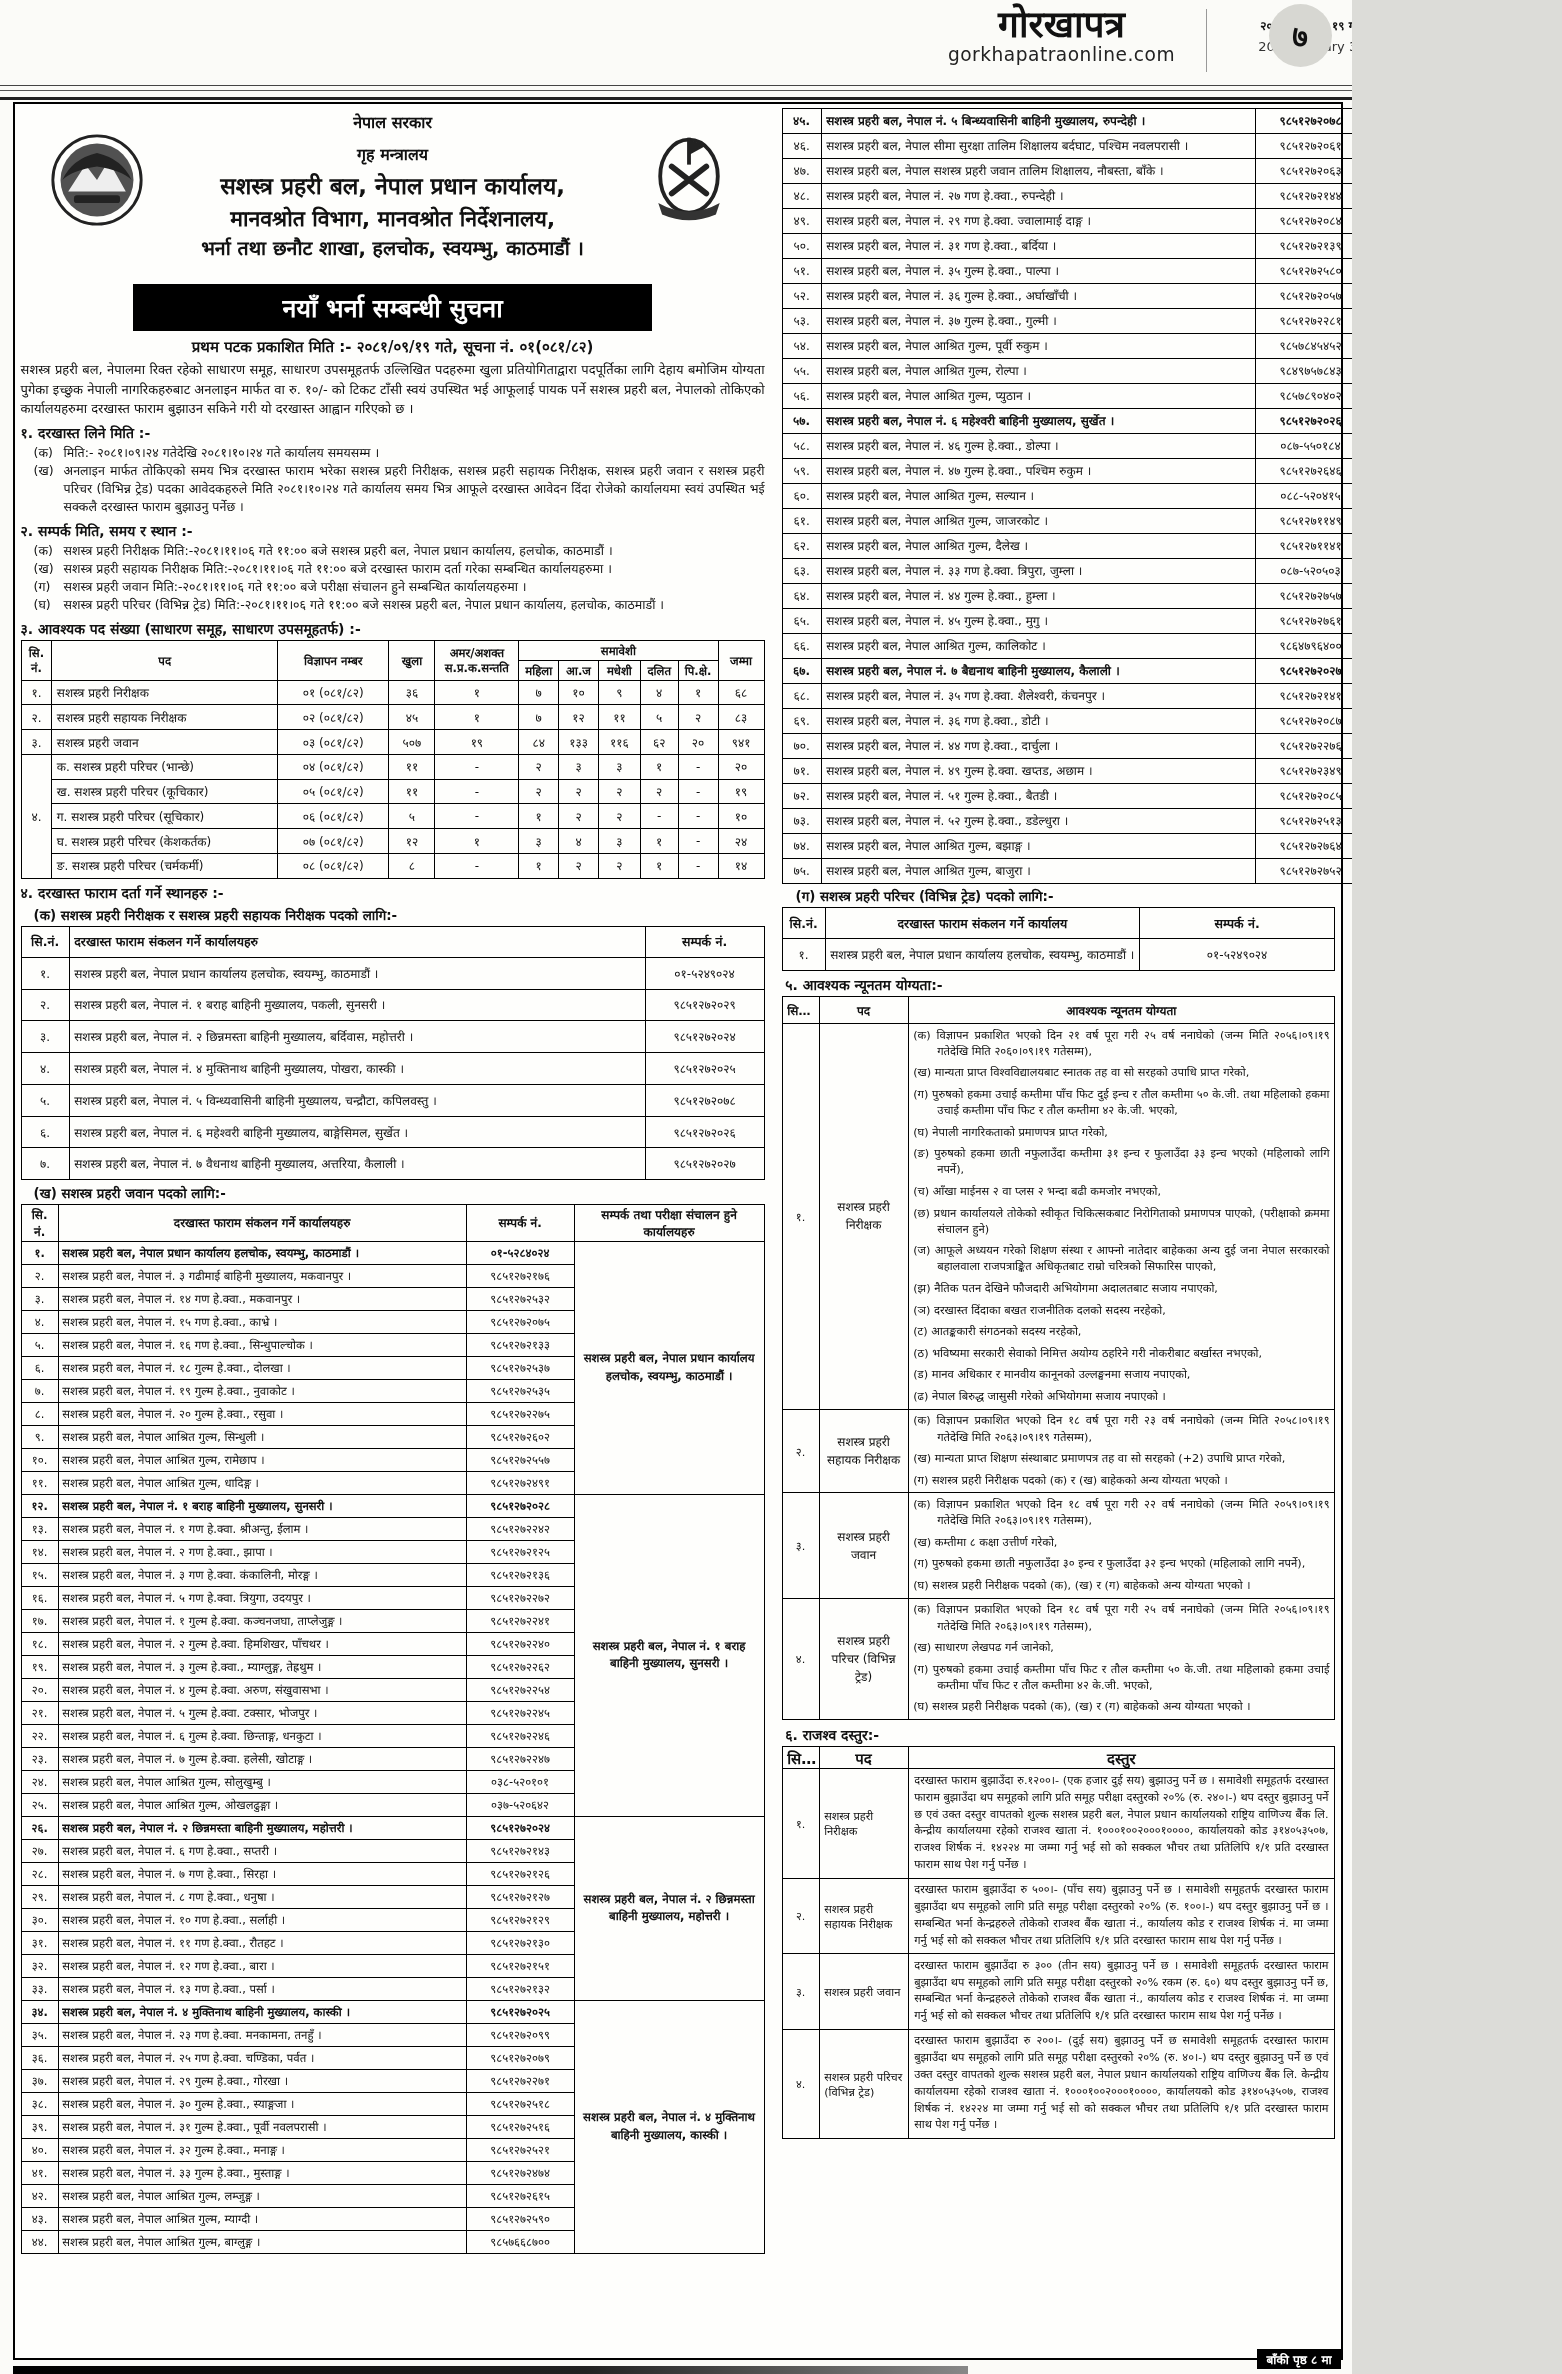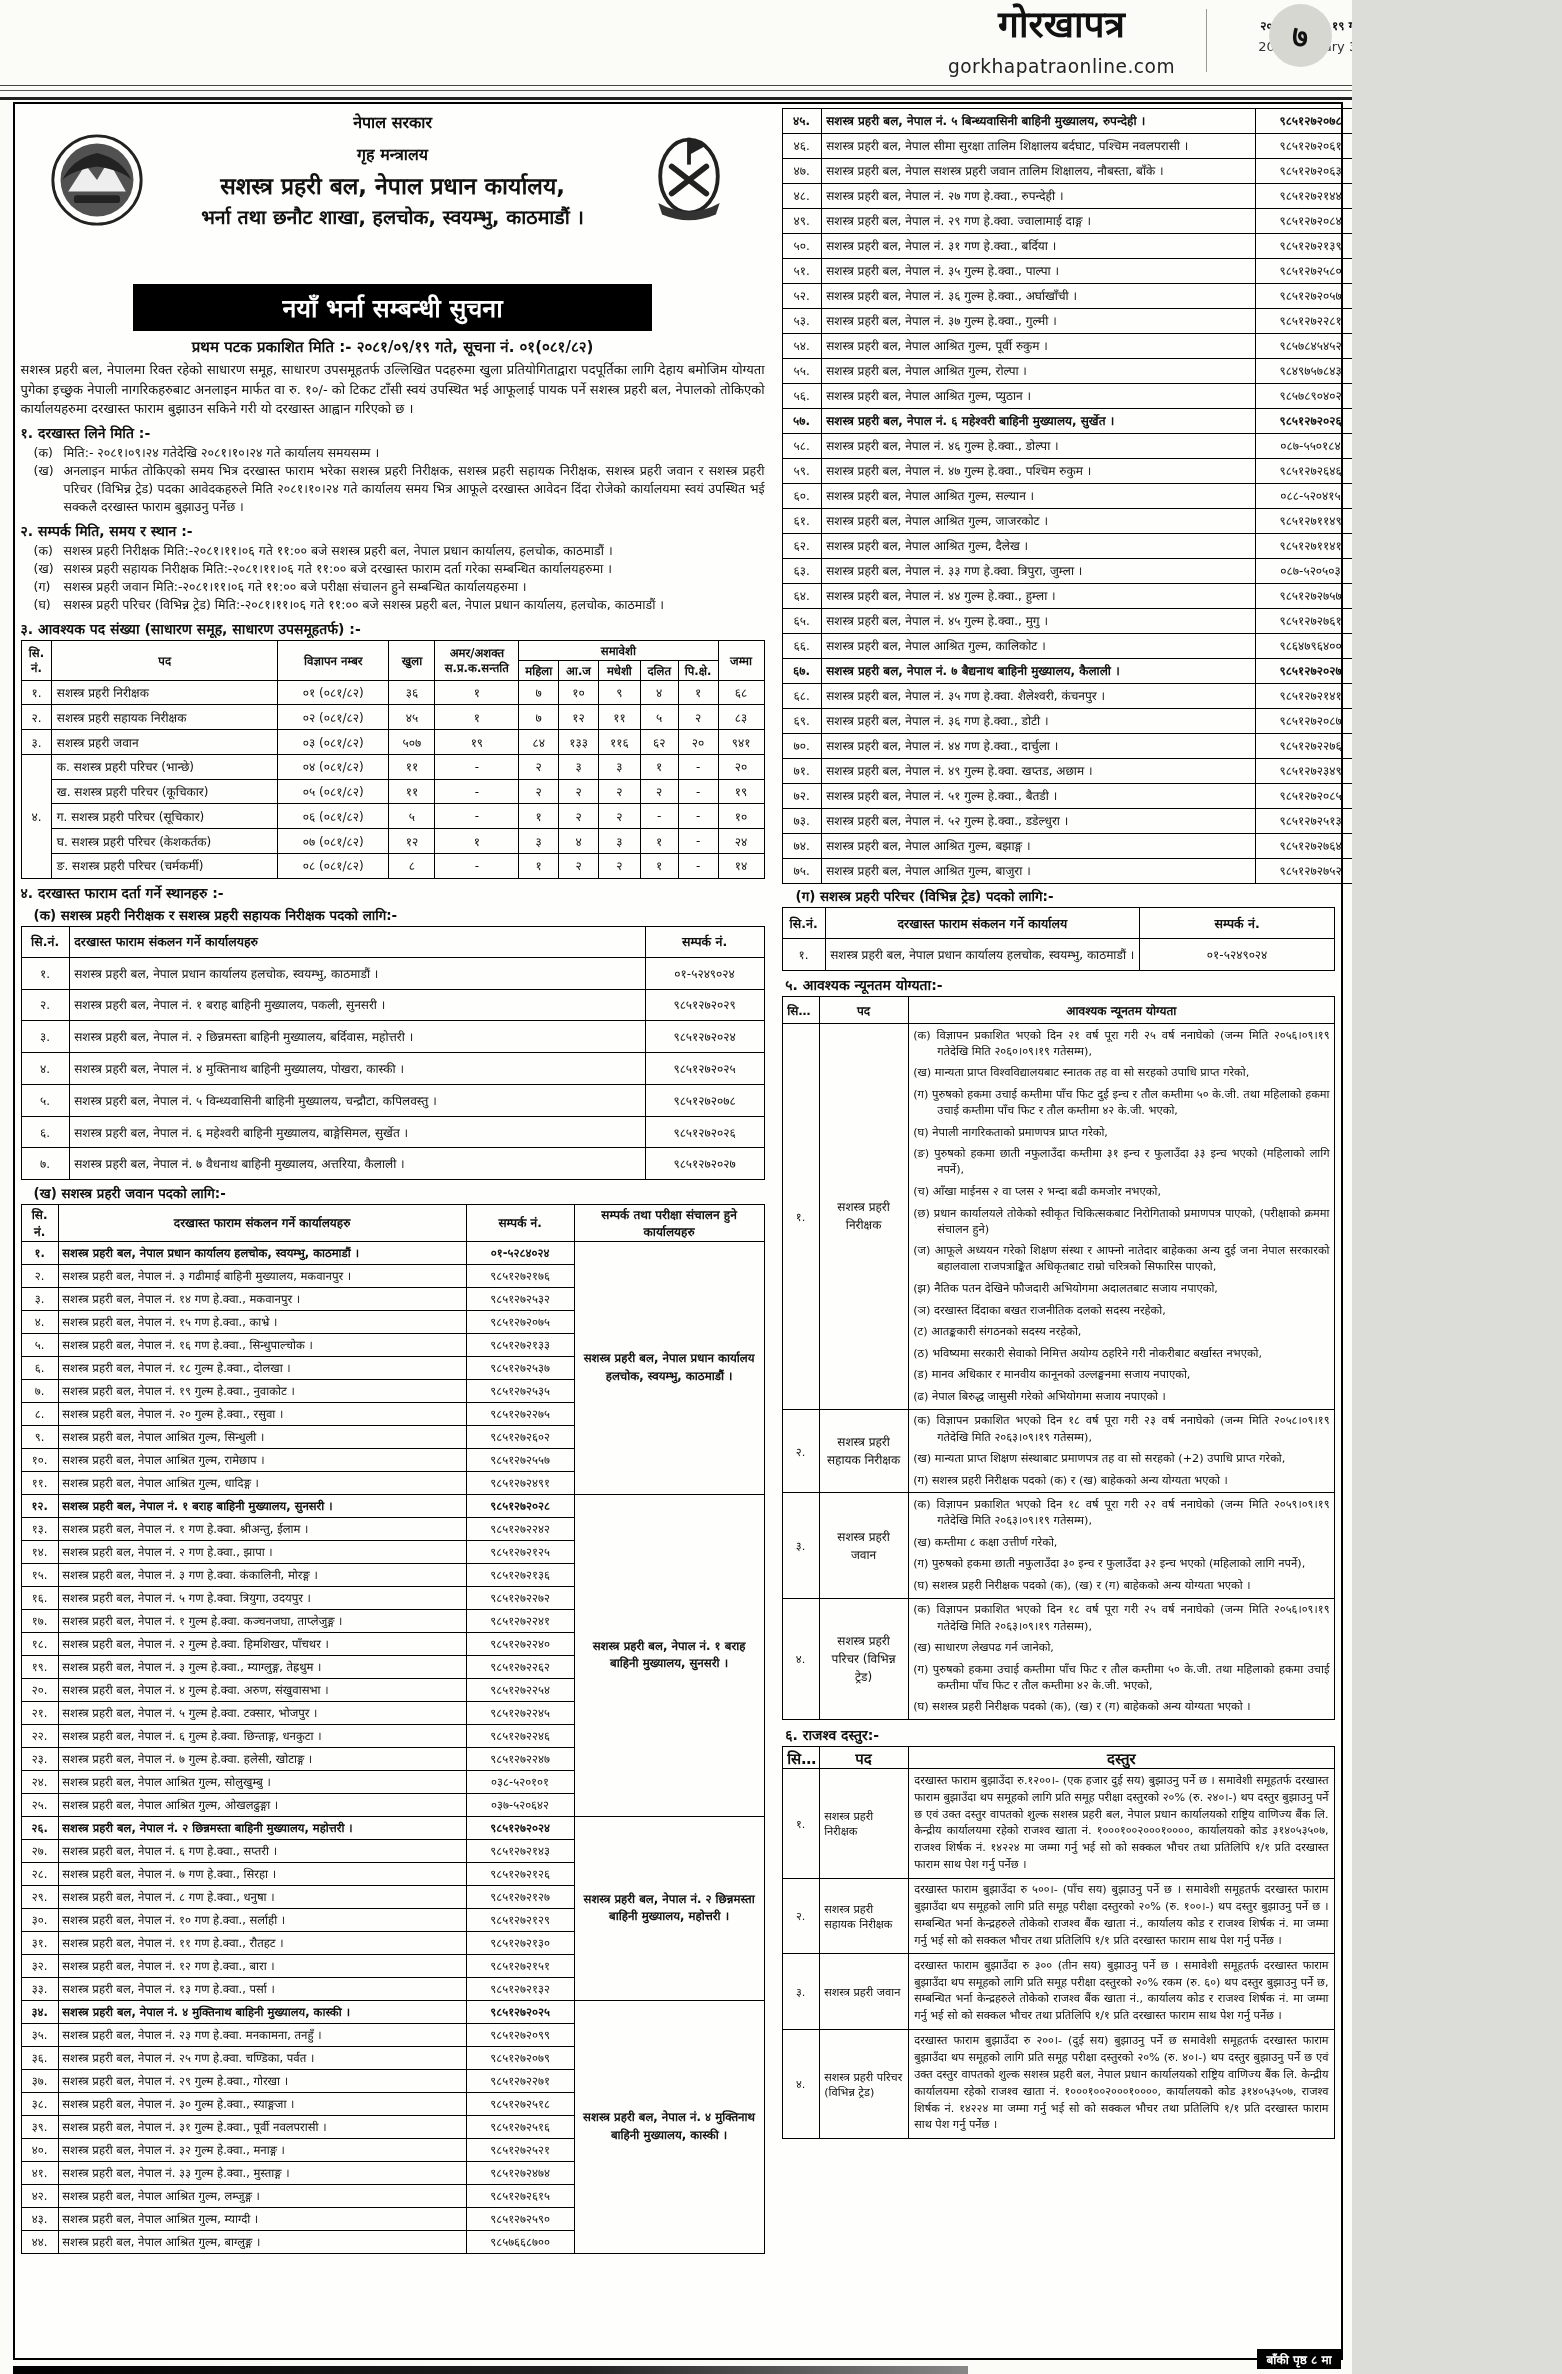--- a/index.html
+++ b/index.html
@@ -2,21 +2,21 @@
 <html style="font-size:15px"><head>
 <meta charset="utf-8">
 <style>
   html,body{margin:0;padding:0;background:#dcdcd8;}
   .page{position:relative;width:1352px;height:2375px;background:#fbfbf8;color:#111;
         font-family:"DejaVu Sans","Liberation Sans",sans-serif;overflow:hidden;}
   
   .masthead{position:absolute;top:0;left:0;right:0;height:85px;}
   .brand{position:absolute;left:941px;top:3.7px;width:241px;text-align:center;}
   .brand-title{font-family:"DejaVu Serif","Liberation Serif",serif;font-size:37px;font-weight:700;line-height:1.1;}
-  .brand-site{font-size:18.6px;letter-spacing:0.5px;color:#222;margin-top:12px;}
+  .brand-site{font-size:18.6px;letter-spacing:0.5px;color:#222;margin-top:0;}
   .mast-divider{position:absolute;left:1206px;top:9.3px;width:0.9px;height:63px;background:#999;}
   .dateblock{position:absolute;left:1223px;top:16.7px;width:213px;text-align:center;}
   .date-np{font-size:12px;font-weight:600;}
   .date-en{font-size:13px;color:#333;margin-top:5.6px;}
   .pagenum{position:absolute;right:20.4px;top:3.7px;width:63px;height:63px;border-radius:50%;
            background:#d7d7d2;display:flex;align-items:center;justify-content:center;
            font-size:30px;font-weight:700;}
   .mast-rules{position:absolute;top:85px;left:0;right:0;height:11px;
               border-top:1.9px solid #444;border-bottom:3.7px solid #222;}
   .mast-rules:before{content:"";display:block;height:3.7px;border-bottom:0.9px solid #555;}
@@ -113,20 +113,21 @@
             <ellipse cx="50" cy="46" rx="30" ry="38" fill="none" stroke="#222" stroke-width="4"></ellipse>
             <path d="M50 6 L50 34" stroke="#222" stroke-width="4"></path>
             <path d="M50 8 L68 14 L50 24 Z" fill="#222"></path>
             <path d="M32 36 L68 64 M68 36 L32 64" stroke="#222" stroke-width="6" stroke-linecap="round"></path>
             <path d="M18 74 Q50 92 82 74 L78 86 Q50 98 22 86 Z" fill="#333"></path>
           </svg>
         </span>
         <div class="gov-line1">नेपाल सरकार</div>
         <div class="gov-line2">गृह मन्त्रालय</div>
         <div class="gov-line3">सशस्त्र प्रहरी बल, नेपाल प्रधान कार्यालय,</div>
+        <div class="gov-line4">मानवश्रोत विभाग, मानवश्रोत निर्देशनालय,</div>
         <div class="gov-line5">भर्ना तथा छनौट शाखा, हलचोक, स्वयम्भु, काठमाडौं ।</div>
       </div>
 
       <div class="banner">नयाँ भर्ना सम्बन्धी सुचना</div>
       <div class="publine">प्रथम पटक प्रकाशित मिति :- २०८१/०९/१९ गते, सूचना नं. ०१(०८१/८२)</div>
       <div class="intro">सशस्त्र प्रहरी बल, नेपालमा रिक्त रहेको साधारण समूह, साधारण उपसमूहतर्फ उल्लिखित पदहरुमा खुला प्रतियोगिताद्वारा पदपूर्तिका लागि देहाय बमोजिम योग्यता पुगेका इच्छुक नेपाली नागरिकहरुबाट अनलाइन मार्फत वा रु. १०/- को टिकट टाँसी स्वयं उपस्थित भई आफूलाई पायक पर्ने सशस्त्र प्रहरी बल, नेपालको तोकिएको कार्यालयहरुमा दरखास्त फाराम बुझाउन सकिने गरी यो दरखास्त आह्वान गरिएको छ ।</div>
 
       <div class="sec-title">१. दरखास्त लिने मिति :-</div>
       <div>
 

